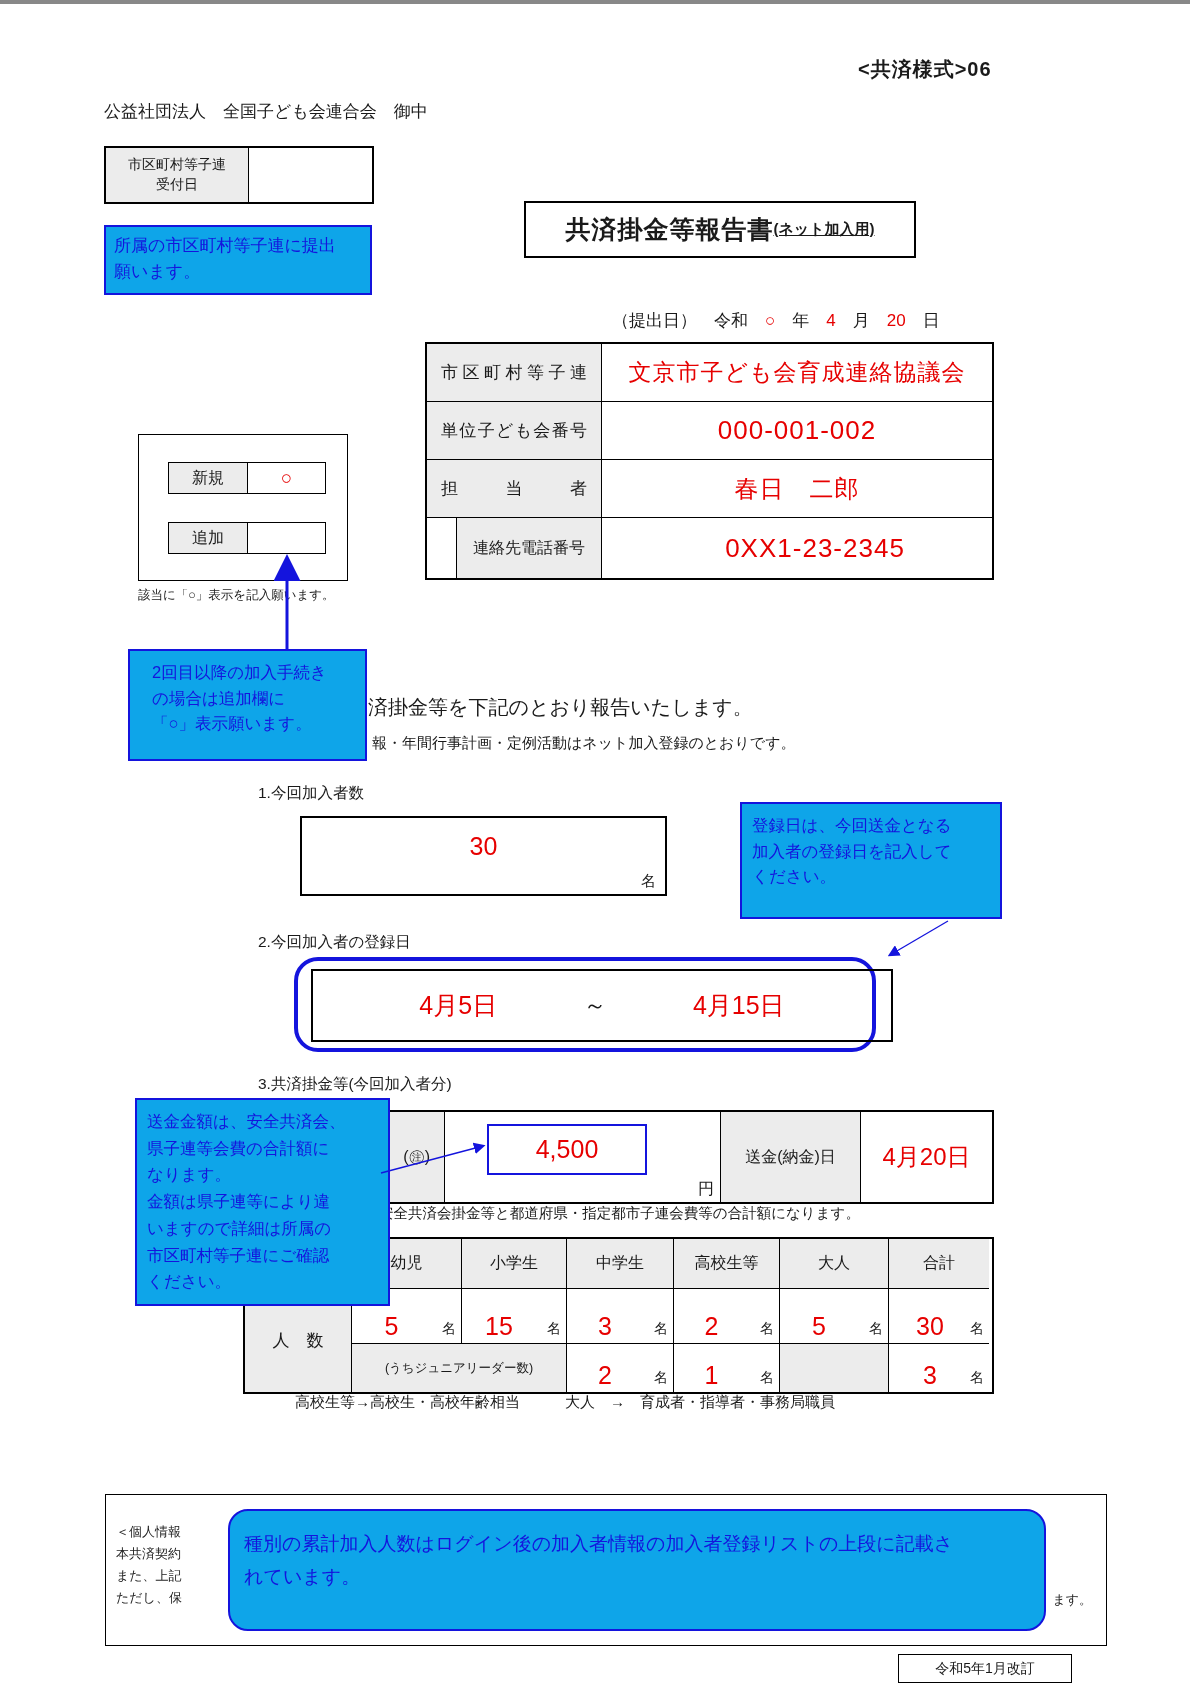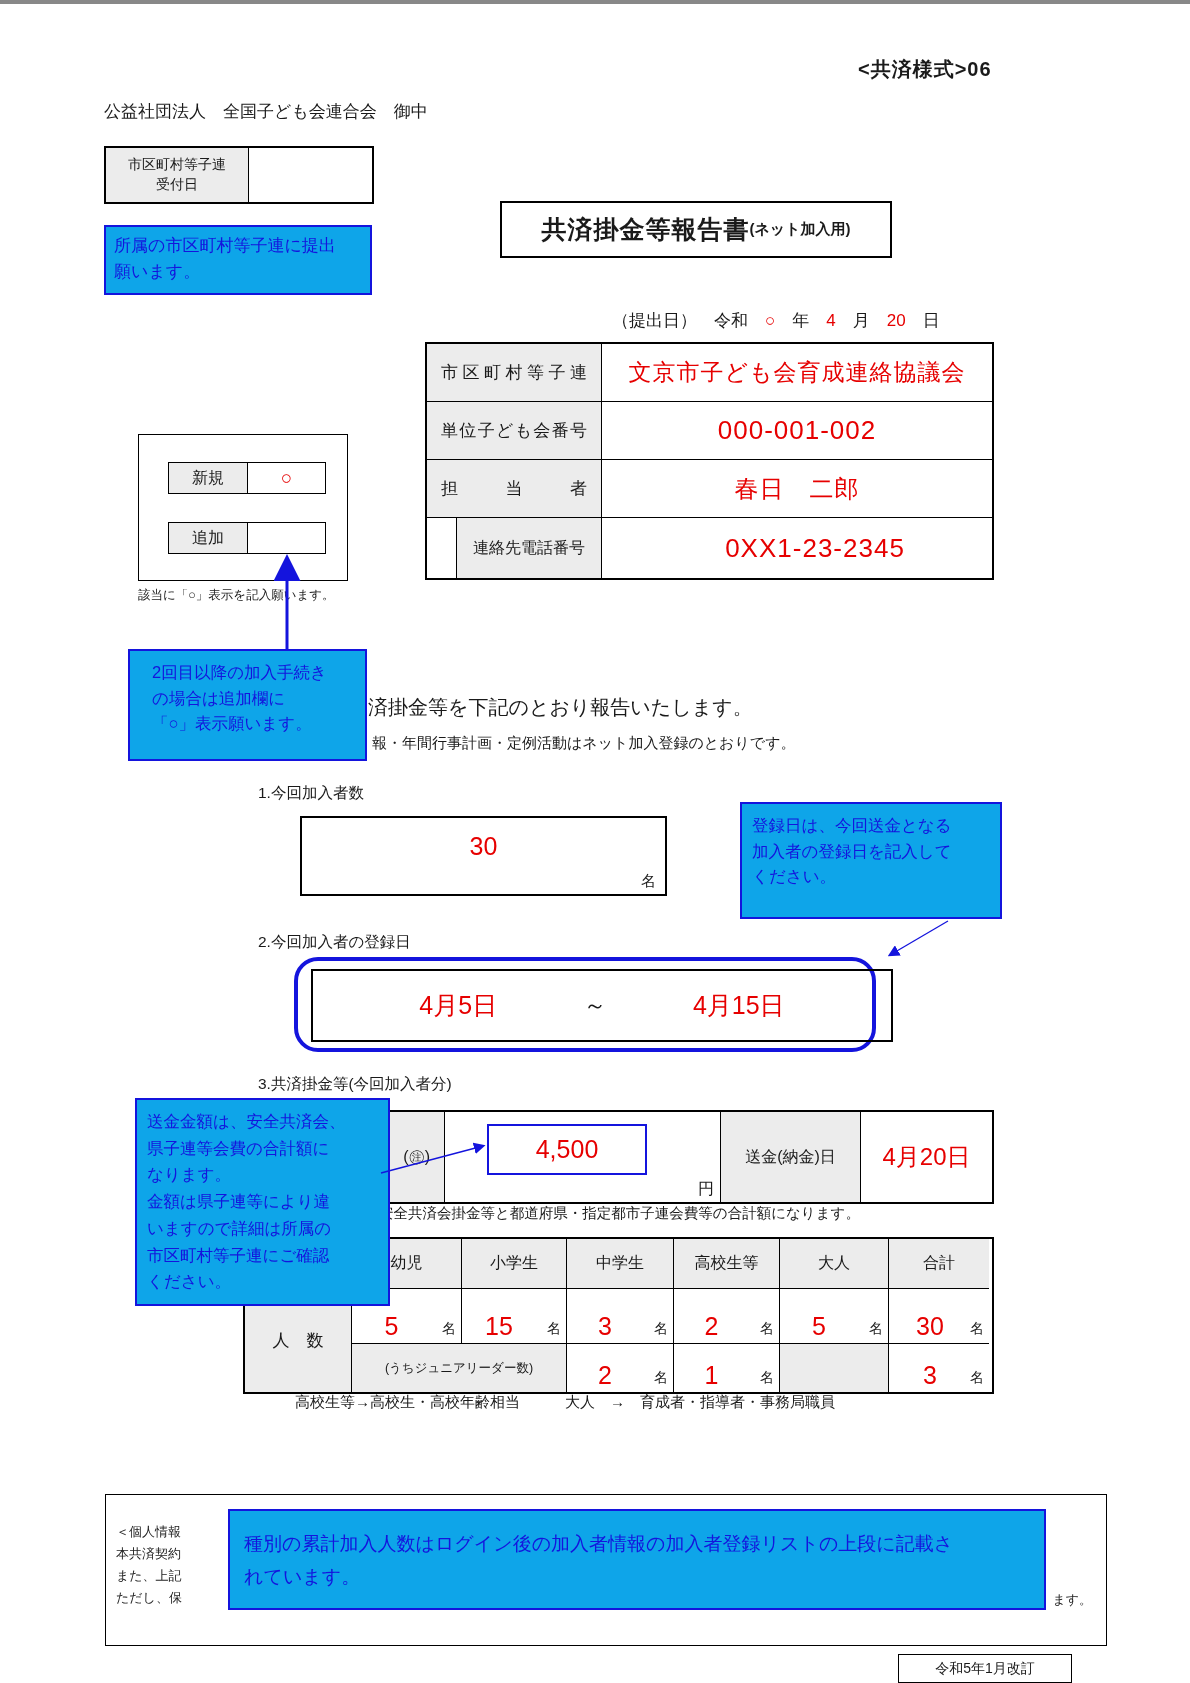--- a/index.html
+++ b/index.html
@@ -11,23 +11,23 @@
   .prelines{white-space:pre-line;}
   .red{color:#e60000;}
 
   
   .form-code{top:52px;left:858px;width:300px;font-size:20px;font-weight:bold;letter-spacing:1px;}
   .addressee{top:96px;left:104px;font-size:17px;}
   .receipt-table{top:142px;left:104px;width:266px;height:54px;border:2px solid #000;display:flex;}
   .receipt-label{width:142px;background:#ececec;border-right:1.5px solid #000;display:flex;align-items:center;justify-content:center;text-align:center;font-size:14px;line-height:1.4;}
   .receipt-value{flex:1;background:#fff;}
   .note-submit{top:221px;left:104px;width:268px;height:70px;border:2px solid #1414dd;color:#1414dd;font-size:17px;line-height:1.55;padding:6px 8px;}
-  .title-box{top:197px;left:500px;width:388px;height:53px;border:2px solid #000;display:flex;align-items:center;justify-content:center;background:#fff;}
+  .title-box{top:197px;left:524px;width:388px;height:53px;border:2px solid #000;display:flex;align-items:center;justify-content:center;background:#fff;}
   .title-main{font-size:25px;font-weight:bold;letter-spacing:1px;}
-  .title-sub{font-size:15px;font-weight:bold;}
+  .title-sub{font-size:15px;font-weight:bold;text-decoration:underline;}
   .date-line{top:305px;left:612px;display:flex;align-items:baseline;font-size:17px;gap:17px;}
 
   
   .itable{top:338px;left:425px;width:565px;border:2px solid #000;}
   .irow{display:flex;border-bottom:1.5px solid #000;height:57px;}
   .irow:last-child{border-bottom:none;}
   .ilabel{width:175px;background:#ececec;border-right:1.5px solid #000;display:flex;align-items:center;padding:0 14px;font-size:17px;box-sizing:border-box;}
   .ilabel span{display:block;width:100%;text-align:justify;text-align-last:justify;}
   .ilabel5{width:175px;border-right:1.5px solid #000;display:flex;box-sizing:border-box;}
   .ilabel5 .strip{width:29px;border-right:1px solid #000;background:#fff;}
@@ -39,21 +39,21 @@
   .mini-row{position:absolute;left:29px;width:156px;height:30px;border:1.5px solid #000;display:flex;}
   .mini-label{width:78px;background:#ececec;border-right:1px solid #000;display:flex;align-items:center;justify-content:center;font-size:16px;}
   .mini-value{flex:1;display:flex;align-items:center;justify-content:center;font-size:19px;color:#e60000;}
   .type-caption{top:583px;left:138px;font-size:12.5px;}
 
   
   .callout{border:2px solid #1414dd;color:#1414dd;background:#0ea5e9;z-index:5;box-sizing:border-box;}
   .callout-addition{top:645px;left:128px;width:239px;height:112px;font-size:16.5px;line-height:1.55;padding:9px 22px;}
   .callout-registration{top:798px;left:740px;width:262px;height:117px;font-size:16.5px;line-height:1.55;padding:9px 10px;}
   .callout-amount{top:1094px;left:135px;width:255px;height:208px;font-size:16.5px;line-height:1.62;padding:8px 10px;}
-  .callout-cumulative{top:1505px;left:228px;width:818px;height:101px;font-size:19px;line-height:1.75;padding:16px 14px;}
+  .callout-cumulative{top:1505px;left:228px;width:818px;height:122px;font-size:19px;line-height:1.75;padding:16px 14px;border-radius:20px;}
 
   
   .report-sentence{top:690px;left:368px;font-size:20px;}
   .report-subsentence{top:730px;left:372px;font-size:15px;}
 
   
   .sec-heading{font-size:15.5px;}
   .s1-heading{top:779px;left:258px;}
   .s1-box{top:812px;left:300px;width:363px;height:76px;border:2px solid #000;}
   .s1-count{position:absolute;left:0;right:0;top:14px;text-align:center;color:#e60000;font-size:25px;}

